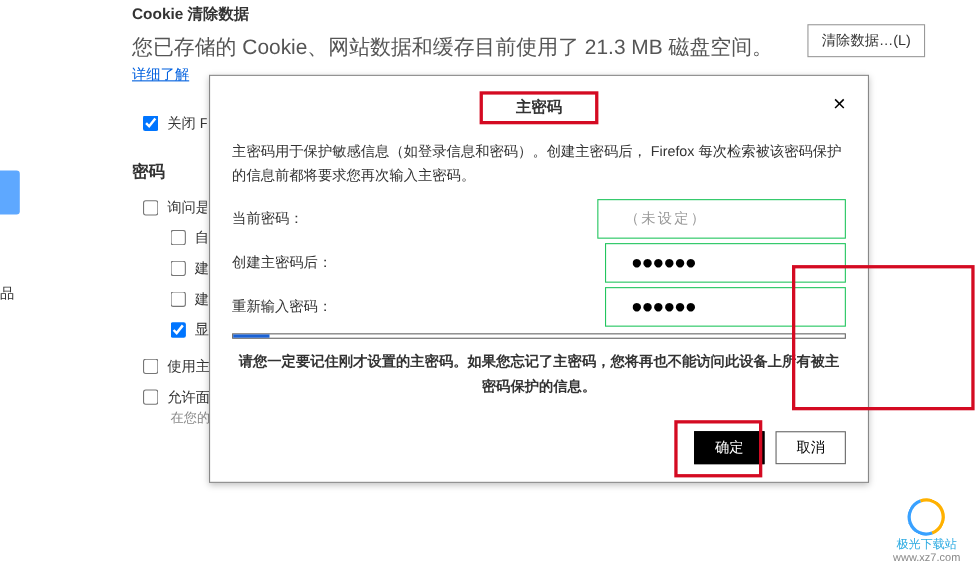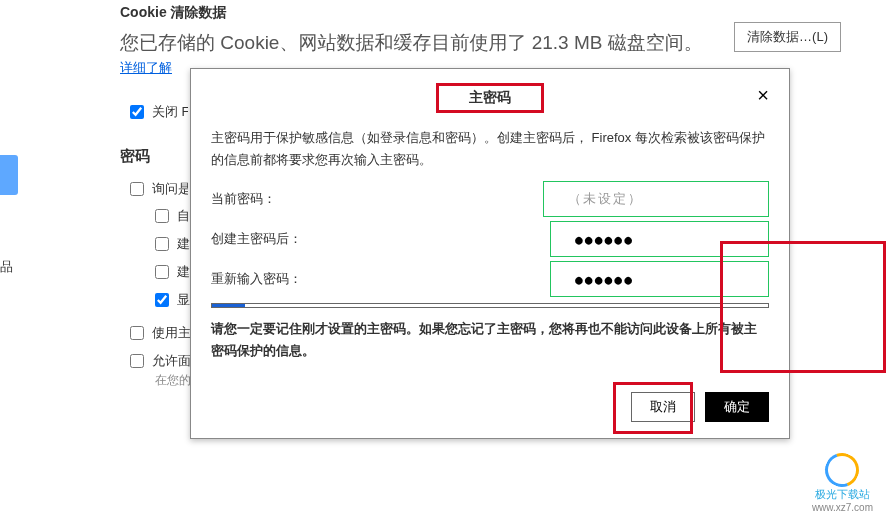--- a/index.html
+++ b/index.html
@@ -143,21 +143,21 @@
       border:1px solid #666;
       background:#fff;
       position:relative;
       margin-bottom:10px;
     }
     .meter-fill {
       position:absolute; left:0; top:0; bottom:0;
       width: 6%;
       background:#1a61d4;
     }
-    .warn-text { font-size:13px; font-weight:600; line-height:1.7; margin-bottom:30px;}
+    .warn-text { font-size:13px; font-weight:600; line-height:1.7; margin-bottom:30px;text-align:center;}
     .modal-footer {
       display:flex; justify-content:flex-end; gap:10px;
       position:relative;
     }
     .btn {
       padding: 5px 18px;
       font-size:13px;
       cursor:pointer;
       border:1px solid #666;
       background:#fff;
@@ -258,20 +258,20 @@
       </div>
     </div>
 
     <div class="meter">
         <div class="meter-fill"></div>
       </div>
 
     <div class="warn-text">请您一定要记住刚才设置的主密码。如果您忘记了主密码，您将再也不能访问此设备上所有被主密码保护的信息。</div>
 
     <div class="modal-footer">
+      <button class="btn btn-primary">确定</button>
       <button class="btn">取消</button>
-      <button class="btn btn-primary">确定</button>
       <div class="ok-highlight"></div>
     </div>
 
     <div class="red-group-box"></div>
   </div>
 </div>
 
 </body></html>

